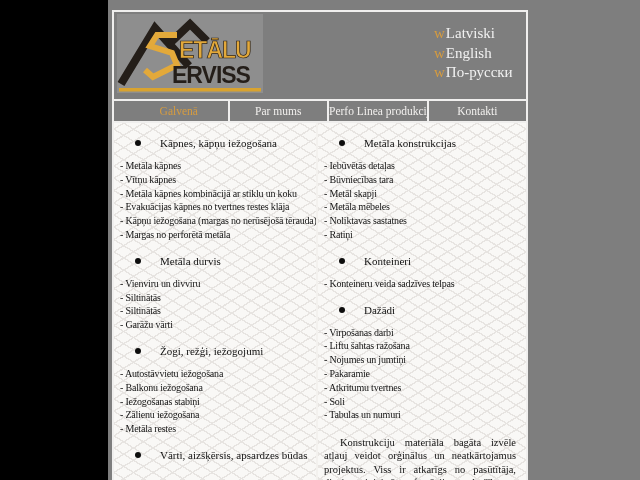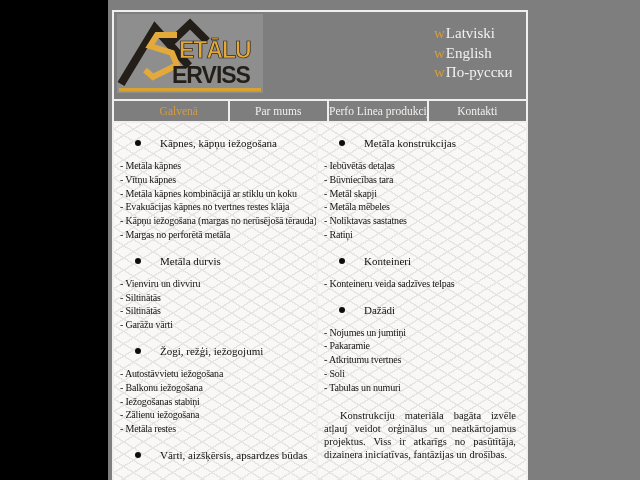--- a/index.html
+++ b/index.html
@@ -121,20 +121,22 @@
       <div class="item">Būvniecības tara</div>
       <div class="item">Metāl skapji</div>
       <div class="item">Metāla mēbeles</div>
       <div class="item">Noliktavas sastatnes</div>
       <div class="item">Ratiņi</div>
 
       <div class="section-title"><span class="bullet"></span><span>Konteineri</span></div>
       <div class="item">Konteineru veida sadzīves telpas</div>
 
       <div class="section-title"><span class="bullet"></span><span>Dažādi</span></div>
+      <div class="item">Virpošanas darbi</div>
+      <div class="item">Liftu šahtas ražošana</div>
       <div class="item">Nojumes un jumtiņi</div>
       <div class="item">Pakaramie</div>
       <div class="item">Atkritumu tvertnes</div>
       <div class="item">Soli</div>
       <div class="item">Tabulas un numuri</div>
 
       <div class="para">Konstrukciju materiāla bagāta izvēle atļauj veidot orģinālus un neatkārtojamus projektus. Viss ir atkarīgs no pasūtītāja, dizainera iniciatīvas, fantāzijas un drošības.</div>
 
     </div>
   </div>

